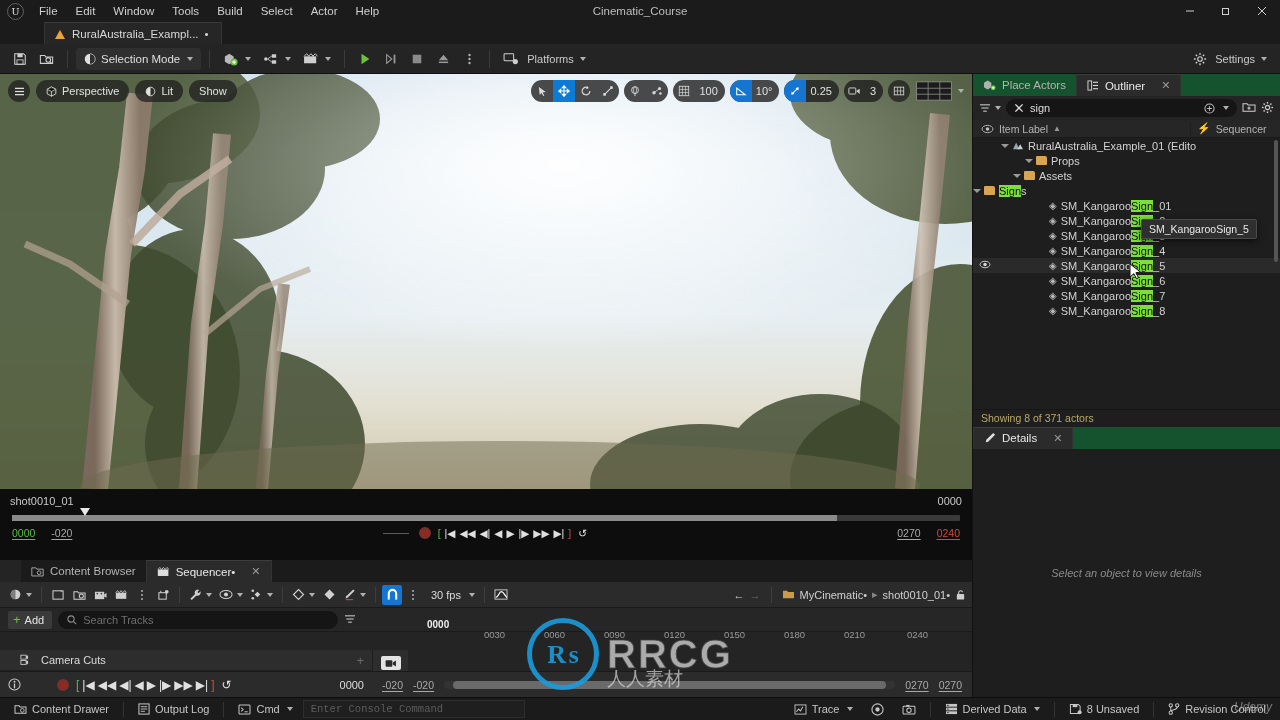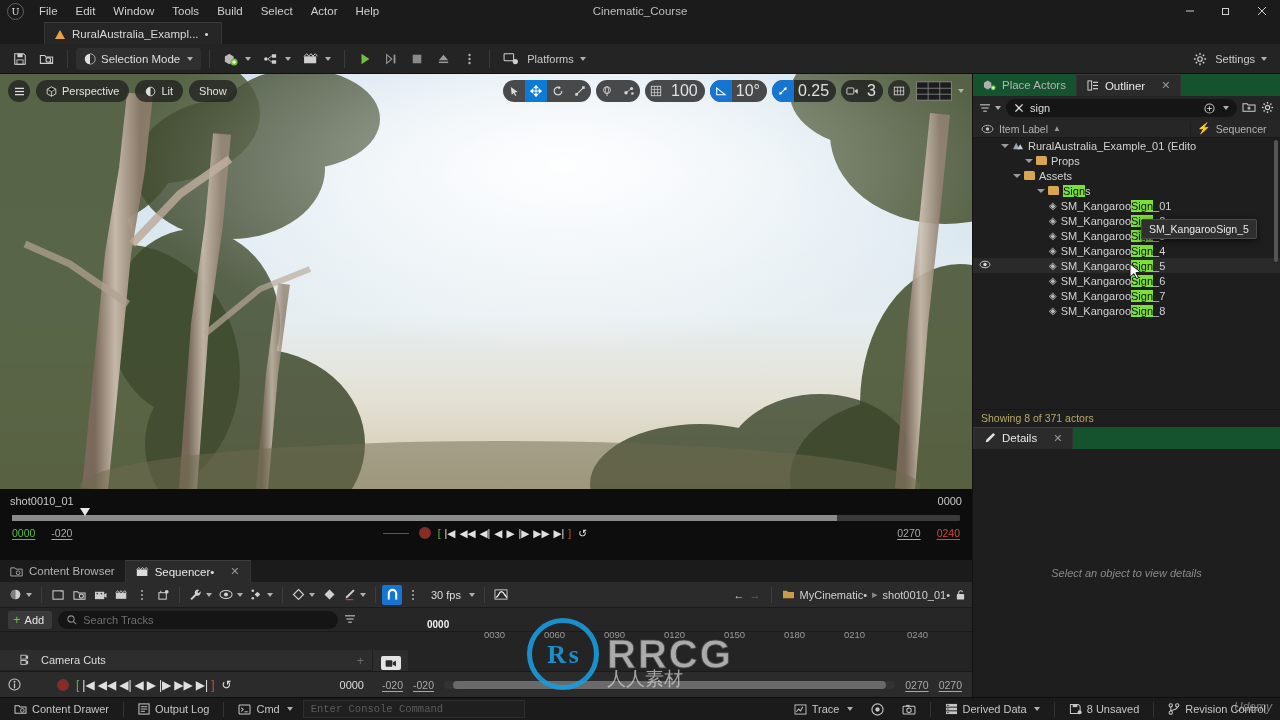--- a/index.html
+++ b/index.html
@@ -57,42 +57,42 @@
                 align-items: center; gap: 6px; z-index: 5; }
   .vp-pill { height: 22px; background: rgba(30,30,30,.74); border-radius: 11px; display: flex;
              align-items: center; gap: 5px; padding: 0 10px; font-size: 11px; color: #e2e2e2; }
   .vp-round { width: 22px; height: 22px; border-radius: 11px; background: rgba(30,30,30,.74);
               display: flex; align-items: center; justify-content: center; color: #ddd; }
   .vp-group { margin-left: auto; display: flex; align-items: center; gap: 5px; }
   .vp-seg { height: 22px; background: rgba(30,30,30,.8); border-radius: 11px; display: flex;
             align-items: center; overflow: hidden; }
   .vp-seg .it { width: 22px; height: 22px; display: flex; align-items: center; justify-content: center; color: #d5d5d5; }
   .vp-seg .it.on { background: #0d7ad4; color: #fff; }
-  .vp-seg .num { padding: 0 7px 0 4px; font-size: 16px; color: #e0e0e0; }
+  .vp-seg .num { padding: 0 7px 0 4px; font-size: 11px; color: #e0e0e0; }
   .vp-seg .it.on.blue { background: #1675d1; }
 
   
   .vp-playback { flex: 0 0 70px; background: #0d0d0d; position: relative; }
   .vpb-row1 { display: flex; justify-content: space-between; padding: 6px 10px 0; font-size: 11px; color: #c8c8c8; }
   .vpb-track { margin: 8px 12px 0; height: 6px; background: #3a3a3a; border-radius: 1px; position: relative; }
   .vpb-fill { position: absolute; left: 0; top: 0; bottom: 0; width: 87%; background: #8a8a8a; }
   .vpb-head { position: absolute; left: 7.2%; top: -7px; width: 0; height: 0;
               border-left: 5px solid transparent; border-right: 5px solid transparent; border-top: 8px solid #e8e8e8; }
   .vpb-row2 { display: flex; align-items: center; padding: 6px 12px 0; font-size: 10.5px; }
   .vpb-l { display: flex; gap: 16px; }
   .vpb-c { margin: 0 auto; display: flex; align-items: center; gap: 4px; color: #e0e0e0; }
   .vpb-r { display: flex; gap: 16px; }
   .u { text-decoration: underline; text-underline-offset: 2px; }
   .green { color: #5dbb46; } .red { color: #d04a3b; } .grey { color: #a8a8a8; }
   .rec-dot { width: 12px; height: 12px; border-radius: 50%; border: 2px solid #7a3030; background: #8b2b22; }
 
   
   .bottompanel { flex: 1; background: #242424; display: flex; flex-direction: column; min-height: 0;
                  border-top: 1px solid #0c0c0c; }
-  .panel-tabs { height: 22px; background: #1b1b1b; display: flex; align-items: center; flex: 0 0 22px; }
+  .panel-tabs { height: 22px; background: #1b1b1b; display: flex; align-items: center; flex: 0 0 22px; margin-left: 21px; }
   .ptab { height: 22px; display: flex; align-items: center; gap: 6px; padding: 0 10px;
           font-size: 11.5px; color: #b3b3b3; }
   .ptab.active { background: #2b2b2b; color: #e8e8e8; border-top: 1px solid #3d3d3d;
                  border-left: 1px solid #333; border-right: 1px solid #333; }
   .ptab .x { margin-left: 10px; color: #999; font-size: 11px; }
 
   .seq-toolbar { height: 26px; background: #2b2b2b; display: flex; align-items: center; gap: 1px;
                  padding: 0 6px; flex: 0 0 26px; border-bottom: 1px solid #1a1a1a; }
   .sq-btn { height: 20px; min-width: 20px; display: flex; align-items: center; justify-content: center;
             gap: 2px; padding: 0 3px; border-radius: 2px; color: #cfcfcf; }
@@ -971,21 +971,21 @@
         <div class="trow" style="padding-left:52px">
           <i class="arrow open"></i>
           <span class="folder open"></span>
           <span>Props</span>
         </div>
         <div class="trow" style="padding-left:40px">
           <i class="arrow open"></i>
           <span class="folder open"></span>
           <span>Assets</span>
         </div>
-        <div class="trow" style="padding-left:64px">
+        <div class="trow" style="">
           <i class="arrow open"></i>
           <span class="folder open"></span>
           <span><span class="hlt">Sign</span><span>s</span></span>
         </div>
 
         <div class="trow" style="padding-left:76px">
           <span class="mesh-ic">◈</span>
           <span>SM_Kangaroo<span class="hlt">Sign</span>_01</span>
         </div>
         <div class="trow" style="padding-left:76px">

